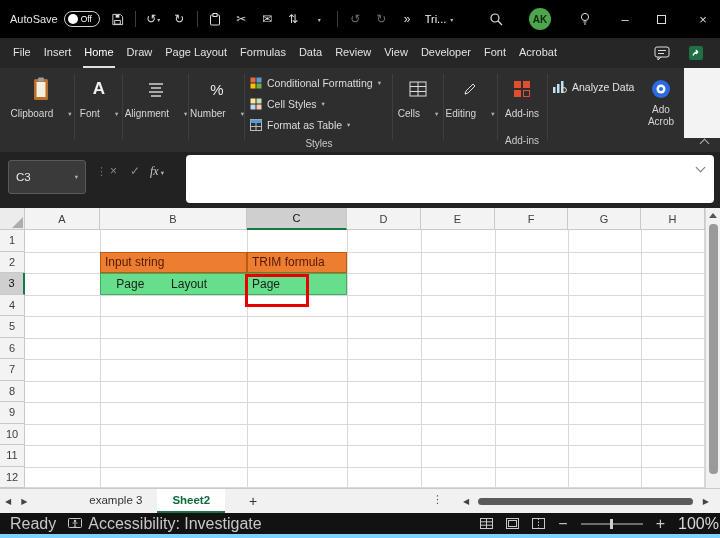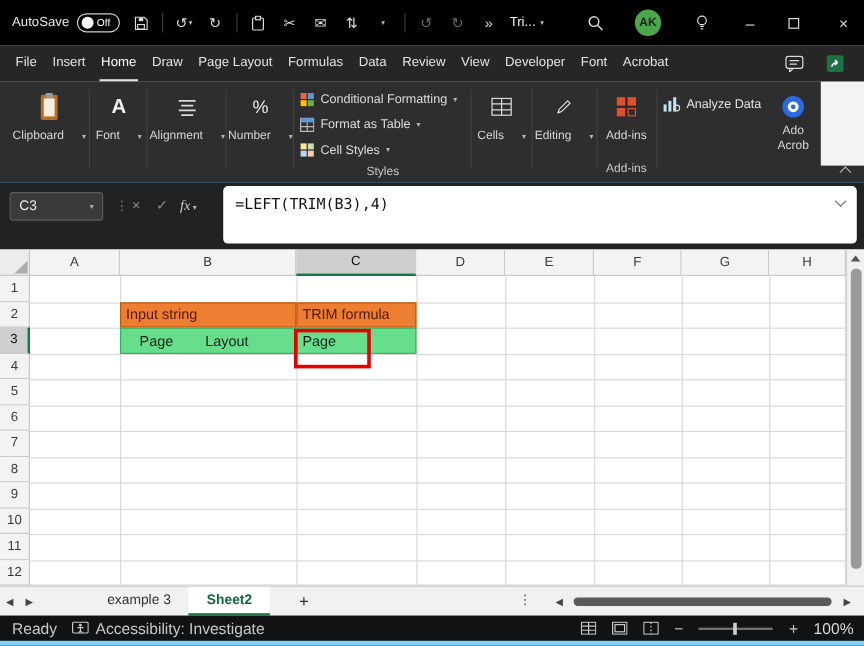--- a/index.html
+++ b/index.html
@@ -50,21 +50,21 @@
   .gbottom2{position:absolute;bottom:0;left:0;right:0;font-size:10px;color:#c9c9c9}
   .analyze{position:absolute;display:flex;align-items:center;gap:5px;font-size:10.5px;color:#e2e2e2;white-space:nowrap}
   .adobe{position:absolute;top:6px;text-align:center}
   .aline{font-size:10px;color:#d6d6d6;line-height:12px}
   .white-strip{position:absolute;left:684px;top:0;width:36px;height:70px;background:#f3f3f3}
   .rib-collapse{position:absolute;right:12px;bottom:5px}
   .chev-up{display:block;width:7px;height:7px;border-left:1.5px solid #b5b5b5;border-top:1.5px solid #b5b5b5;transform:rotate(45deg)}
 
   
   .formulabar{position:absolute;left:0;top:152px;width:720px;height:56px;background:#222}
-  .namebox{position:absolute;left:8px;top:8px;width:78px;height:24px;background:#3a3a3a;border:1px solid #5a5a5a;
+  .namebox{position:absolute;left:8px;top:8px;width:78px;height:34px;background:#3a3a3a;border:1px solid #5a5a5a;
            border-radius:3px;display:flex;align-items:center;padding:0 7px;color:#ececec;font-size:11.5px}
   .namebox .chv{margin-left:auto}
   .fb-dots{position:absolute;left:96px;top:13px;color:#7a7a7a;font-size:11px}
   .fb-x{position:absolute;left:110px;top:12px;color:#8a8a8a;font-size:12px}
   .fb-ck{position:absolute;left:130px;top:12px;color:#8a8a8a;font-size:12px}
   .fb-fx{position:absolute;left:150px;top:12px;color:#c9c9c9;font-size:12px;font-style:italic;font-family:"Liberation Serif",serif}
   .fb-fx .chv{font-style:normal;margin-left:2px}
   .finput{position:absolute;left:186px;top:3px;right:6px;height:48px;background:#fff;border-radius:4px;
           color:#111;font-family:"DejaVu Sans Mono",monospace;font-size:12.5px;padding:7px 10px}
   .fb-expand{position:absolute;top:9px;right:10px}
@@ -102,21 +102,21 @@
   .tab{display:flex;align-items:center;padding:0 15px;border-bottom:2px solid transparent}
   .tab.active{background:#fff;border-bottom-color:#1E7145;color:#0E6B3C;font-weight:bold}
   .addsheet{display:flex;align-items:center;padding:0 10px;margin-left:14px;font-size:14px;color:#333}
   .tab-dots{position:absolute;left:432px;top:493px;color:#555;font-size:11px}
   .hscroll{position:absolute;right:6px;top:494px;width:256px;height:14px;display:flex;align-items:center;gap:4px}
   .hs-track{flex:1;height:8px;display:flex;align-items:center}
   .hs-thumb{width:215px;height:7px;background:#5a5a5a;border-radius:4px}
 
   
   .statusbar{position:absolute;left:0;top:513px;width:720px;height:21px;background:#121212;color:#c8c8c8;
-             display:flex;align-items:center;padding:0 10px;gap:12px;font-size:13px}
+             display:flex;align-items:center;padding:0 10px;gap:12px;font-size:16px}
   .sb-acc{display:flex;align-items:center;gap:6px}
   .sb-right{margin-left:auto;display:flex;align-items:center;gap:13px}
   .zoom-track{width:62px;height:2px;background:#6e6e6e;position:relative}
   .zoom-knob{position:absolute;left:29px;top:-4px;width:3px;height:10px;background:#cfcfcf}
   .zoom-pct{width:32px;text-align:right;color:#d8d8d8}
 </style>
 </head>
 <body>
 
 <div class="app">
@@ -285,36 +285,36 @@
             <rect x="0.5" y="0.5" width="5" height="5" fill="#E8684A"></rect>
             <rect x="6.5" y="0.5" width="5" height="5" fill="#5B9BD5"></rect>
             <rect x="0.5" y="6.5" width="5" height="5" fill="#FFC000"></rect>
             <rect x="6.5" y="6.5" width="5" height="5" fill="#70AD47"></rect>
           </svg>
         <span>Conditional Formatting</span>
           <span class="chv">▾</span>
       </div>
       <div class="sbtn">
         <svg width="12" height="12" viewBox="0 0 12 12">
+            <rect x="0.5" y="0.5" width="5" height="5" fill="#FFE699"></rect>
+            <rect x="6.5" y="0.5" width="5" height="5" fill="#C6E0B4"></rect>
+            <rect x="0.5" y="6.5" width="5" height="5" fill="#BDD7EE"></rect>
+            <rect x="6.5" y="6.5" width="5" height="5" fill="#F8CBAD"></rect>
+          </svg>
+        <span>Cell Styles</span>
+          <span class="chv">▾</span>
+      </div>
+      <div class="sbtn">
+        <svg width="12" height="12" viewBox="0 0 12 12">
             <rect x="0.5" y="0.5" width="11" height="11" fill="none" stroke="#bbb"></rect>
             <rect x="0.5" y="0.5" width="11" height="3.5" fill="#5B9BD5"></rect>
             <line x1="0.5" y1="7.5" x2="11.5" y2="7.5" stroke="#bbb"></line>
             <line x1="6" y1="4" x2="6" y2="11.5" stroke="#bbb"></line>
           </svg>
         <span>Format as Table</span>
-          <span class="chv">▾</span>
-      </div>
-      <div class="sbtn">
-        <svg width="12" height="12" viewBox="0 0 12 12">
-            <rect x="0.5" y="0.5" width="5" height="5" fill="#FFE699"></rect>
-            <rect x="6.5" y="0.5" width="5" height="5" fill="#C6E0B4"></rect>
-            <rect x="0.5" y="6.5" width="5" height="5" fill="#BDD7EE"></rect>
-            <rect x="6.5" y="6.5" width="5" height="5" fill="#F8CBAD"></rect>
-          </svg>
-        <span>Cell Styles</span>
           <span class="chv">▾</span>
       </div>
       <div class="gbottom">Styles</div>
     </div>
     <div class="vdiv" style="left:392px"></div>
 
     <div class="rgroup" style="left:395px;width:46px">
       <div class="gicon">
         <svg width="18" height="16" viewBox="0 0 18 16">
             <rect x="1" y="1" width="16" height="14" fill="none" stroke="#ddd"></rect>
@@ -391,21 +391,20 @@
   <div class="formulabar">
     <div class="namebox">
       <span>C3</span>
       <span class="chv">▾</span>
     </div>
     <span class="fb-dots">⋮</span>
     <span class="fb-x">×</span>
     <span class="fb-ck">✓</span>
     <span class="fb-fx"><span>fx</span><span class="chv">▾</span></span>
     <div class="finput">
-      <span>=LEFT(TRIM(B3),4)</span>
       <span class="fb-expand">
           <span class="chev-dn"></span>
         </span>
     </div>
   </div>
 
   <div class="grid">
     <div class="corner">
         <div class="tri"></div>
       </div>

